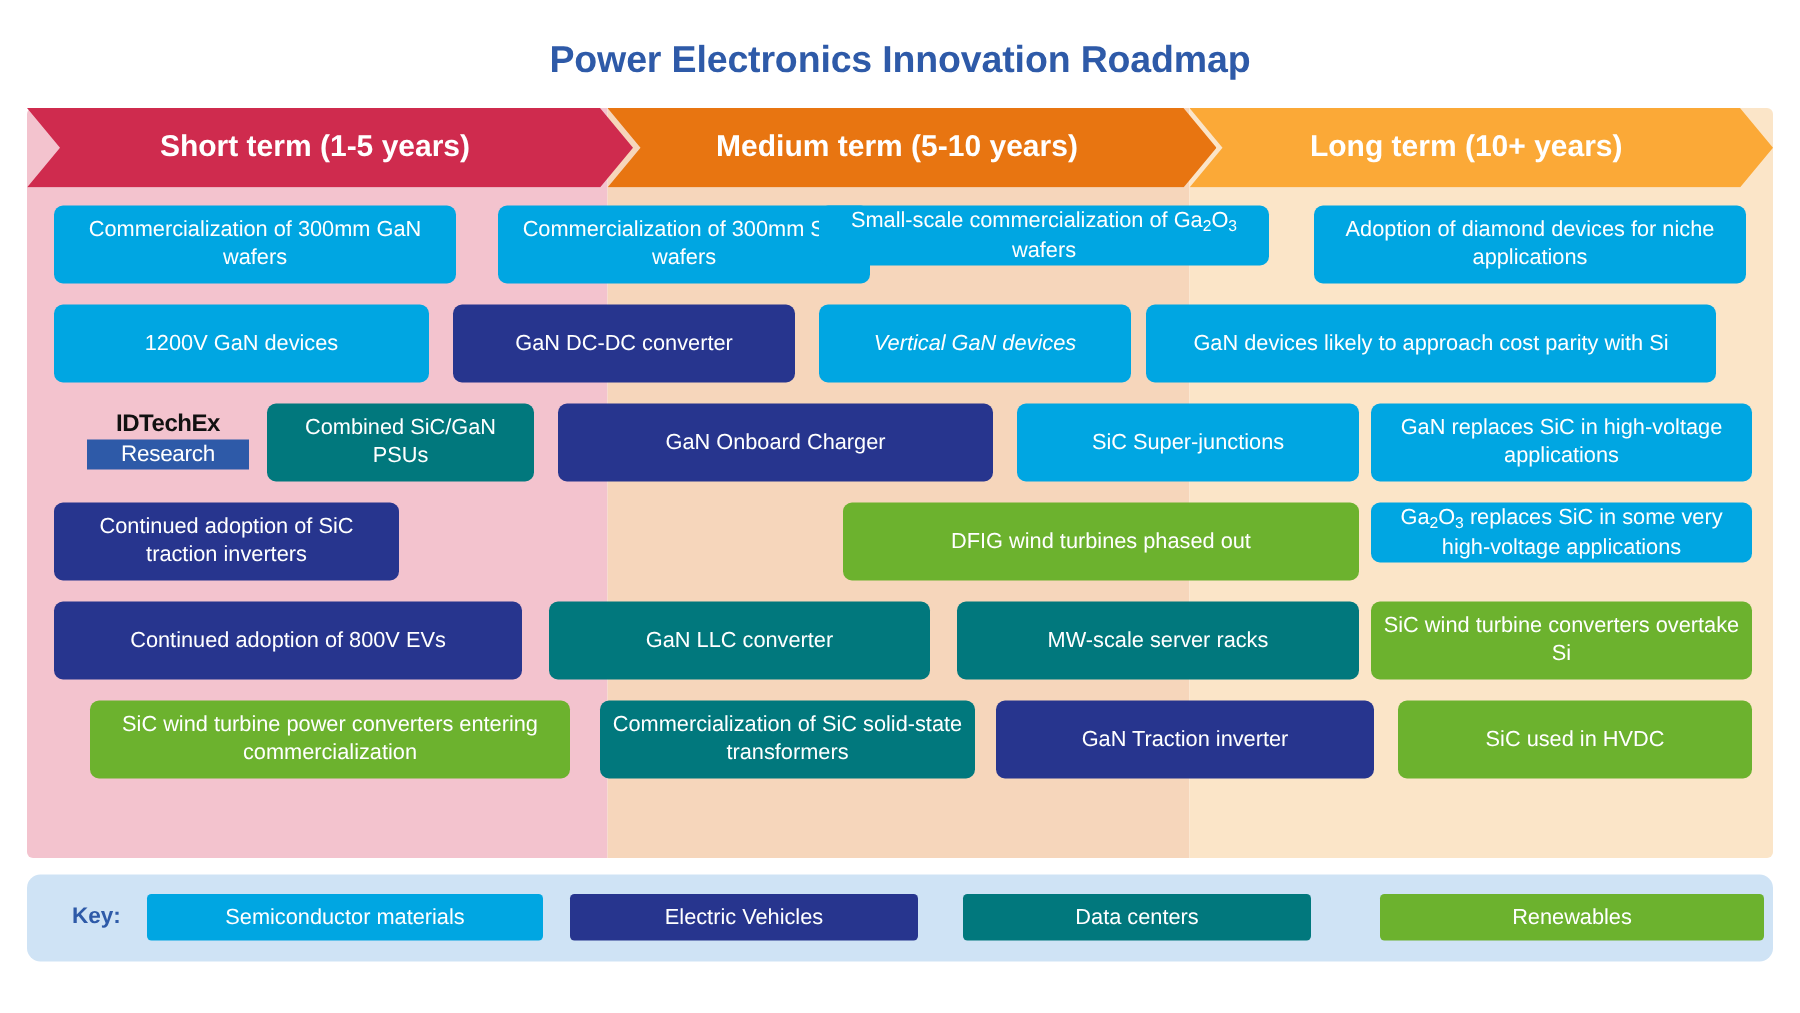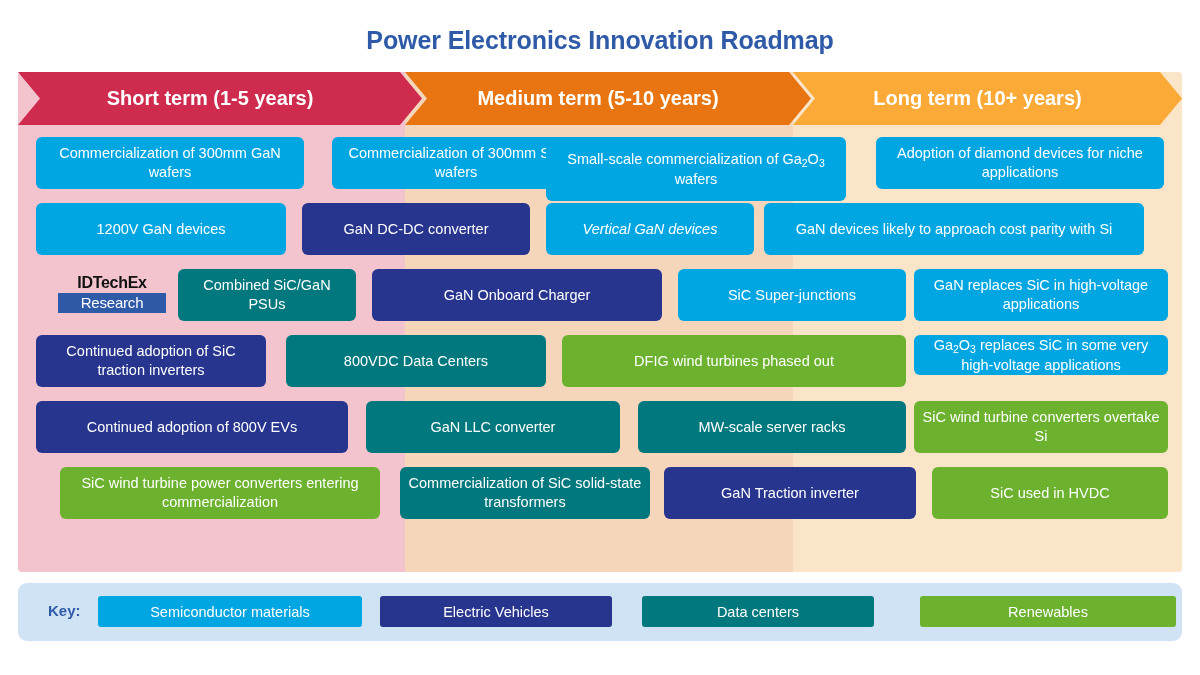--- a/index.html
+++ b/index.html
@@ -204,21 +204,21 @@
       <div class="logo" id="brand-logo" style="left: 40px; top: 150px; width: 108px;">
         <span class="logo-top">IDTechEx</span>
         <span class="logo-bot">Research</span>
       </div>
     <div class="box cat-semi" style="left: 18px; top: 12px; width: 268px; height: 52px;">
           <span>Commercialization of 300mm GaN wafers</span>
         </div>
         <div class="box cat-semi" style="left: 314px; top: 12px; width: 248px; height: 52px;">
           <span>Commercialization of 300mm SiC wafers</span>
         </div>
-        <div class="box cat-semi" style="left: 528px; top: 12px; width: 300px; height: 64px;">
+        <div class="box cat-semi" style="left: 528px; top: 12px; width: 300px; height: 40px;">
           <span>Small-scale commercialization of Ga<span class="sub">2</span>O<span class="sub">3</span> wafers</span>
         </div>
         <div class="box cat-semi" style="left: 858px; top: 12px; width: 288px; height: 52px;">
           <span>Adoption of diamond devices for niche applications</span>
         </div>
         <div class="box cat-semi" style="left: 18px; top: 78px; width: 250px; height: 52px;">
           <span>1200V GaN devices</span>
         </div>
         <div class="box cat-ev" style="left: 284px; top: 78px; width: 228px; height: 52px;">
           <span>GaN DC-DC converter</span>
@@ -236,23 +236,20 @@
           <span>GaN Onboard Charger</span>
         </div>
         <div class="box cat-semi" style="left: 660px; top: 144px; width: 228px; height: 52px;">
           <span>SiC Super-junctions</span>
         </div>
         <div class="box cat-semi" style="left: 896px; top: 144px; width: 254px; height: 52px;">
           <span>GaN replaces SiC in high-voltage applications</span>
         </div>
         <div class="box cat-ev" style="left: 18px; top: 210px; width: 230px; height: 52px;">
           <span>Continued adoption of SiC traction inverters</span>
-        </div>
-        <div class="box cat-dc" style="left: 268px; top: 210px; width: 260px; height: 52px;">
-          <span>800VDC Data Centers</span>
         </div>
         <div class="box cat-ren" style="left: 544px; top: 210px; width: 344px; height: 52px;">
           <span>DFIG wind turbines phased out</span>
         </div>
         <div class="box cat-semi" style="left: 896px; top: 210px; width: 254px; height: 40px;">
           <span>Ga<span class="sub">2</span>O<span class="sub">3</span> replaces SiC in some very high-voltage applications</span>
         </div>
         <div class="box cat-ev" style="left: 18px; top: 276px; width: 312px; height: 52px;">
           <span>Continued adoption of 800V EVs</span>
         </div>

